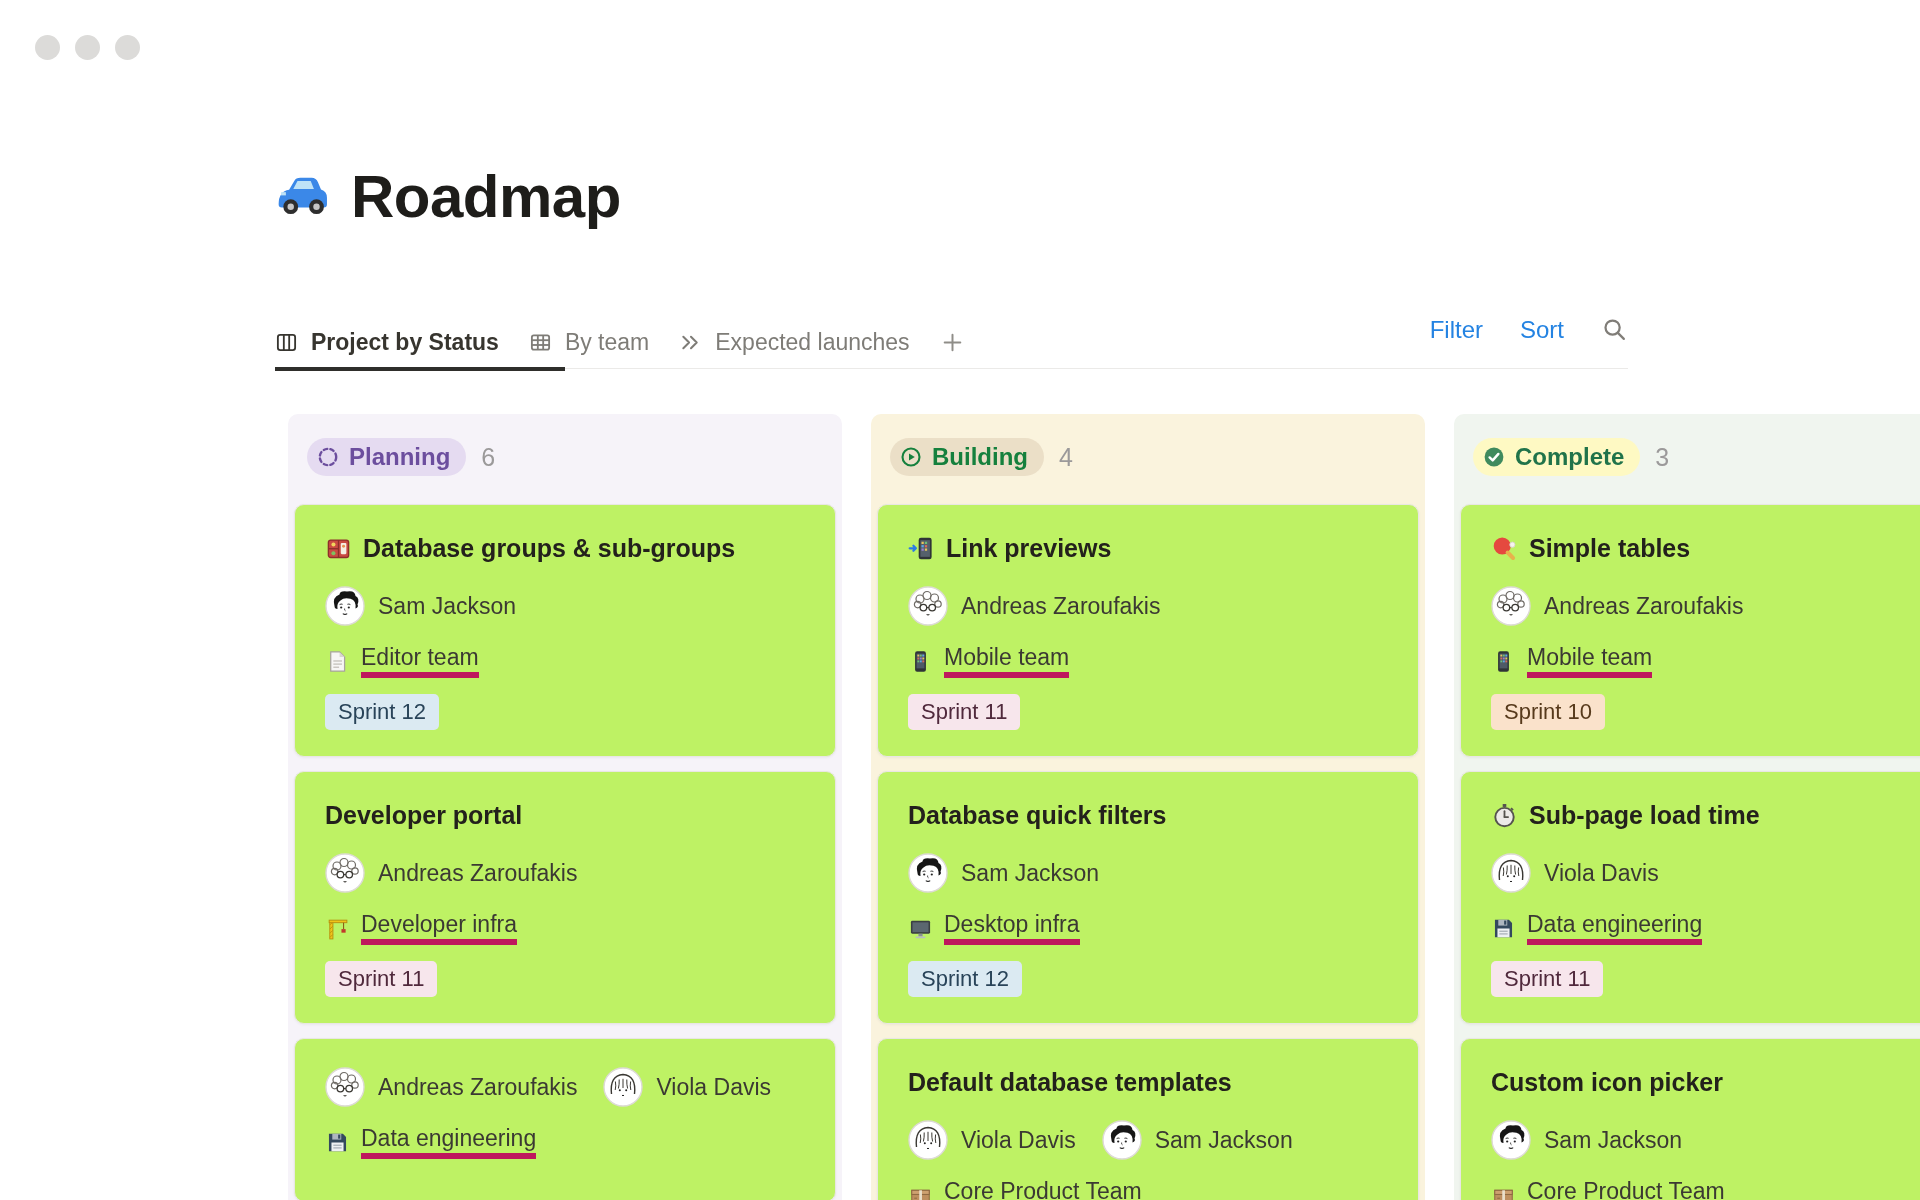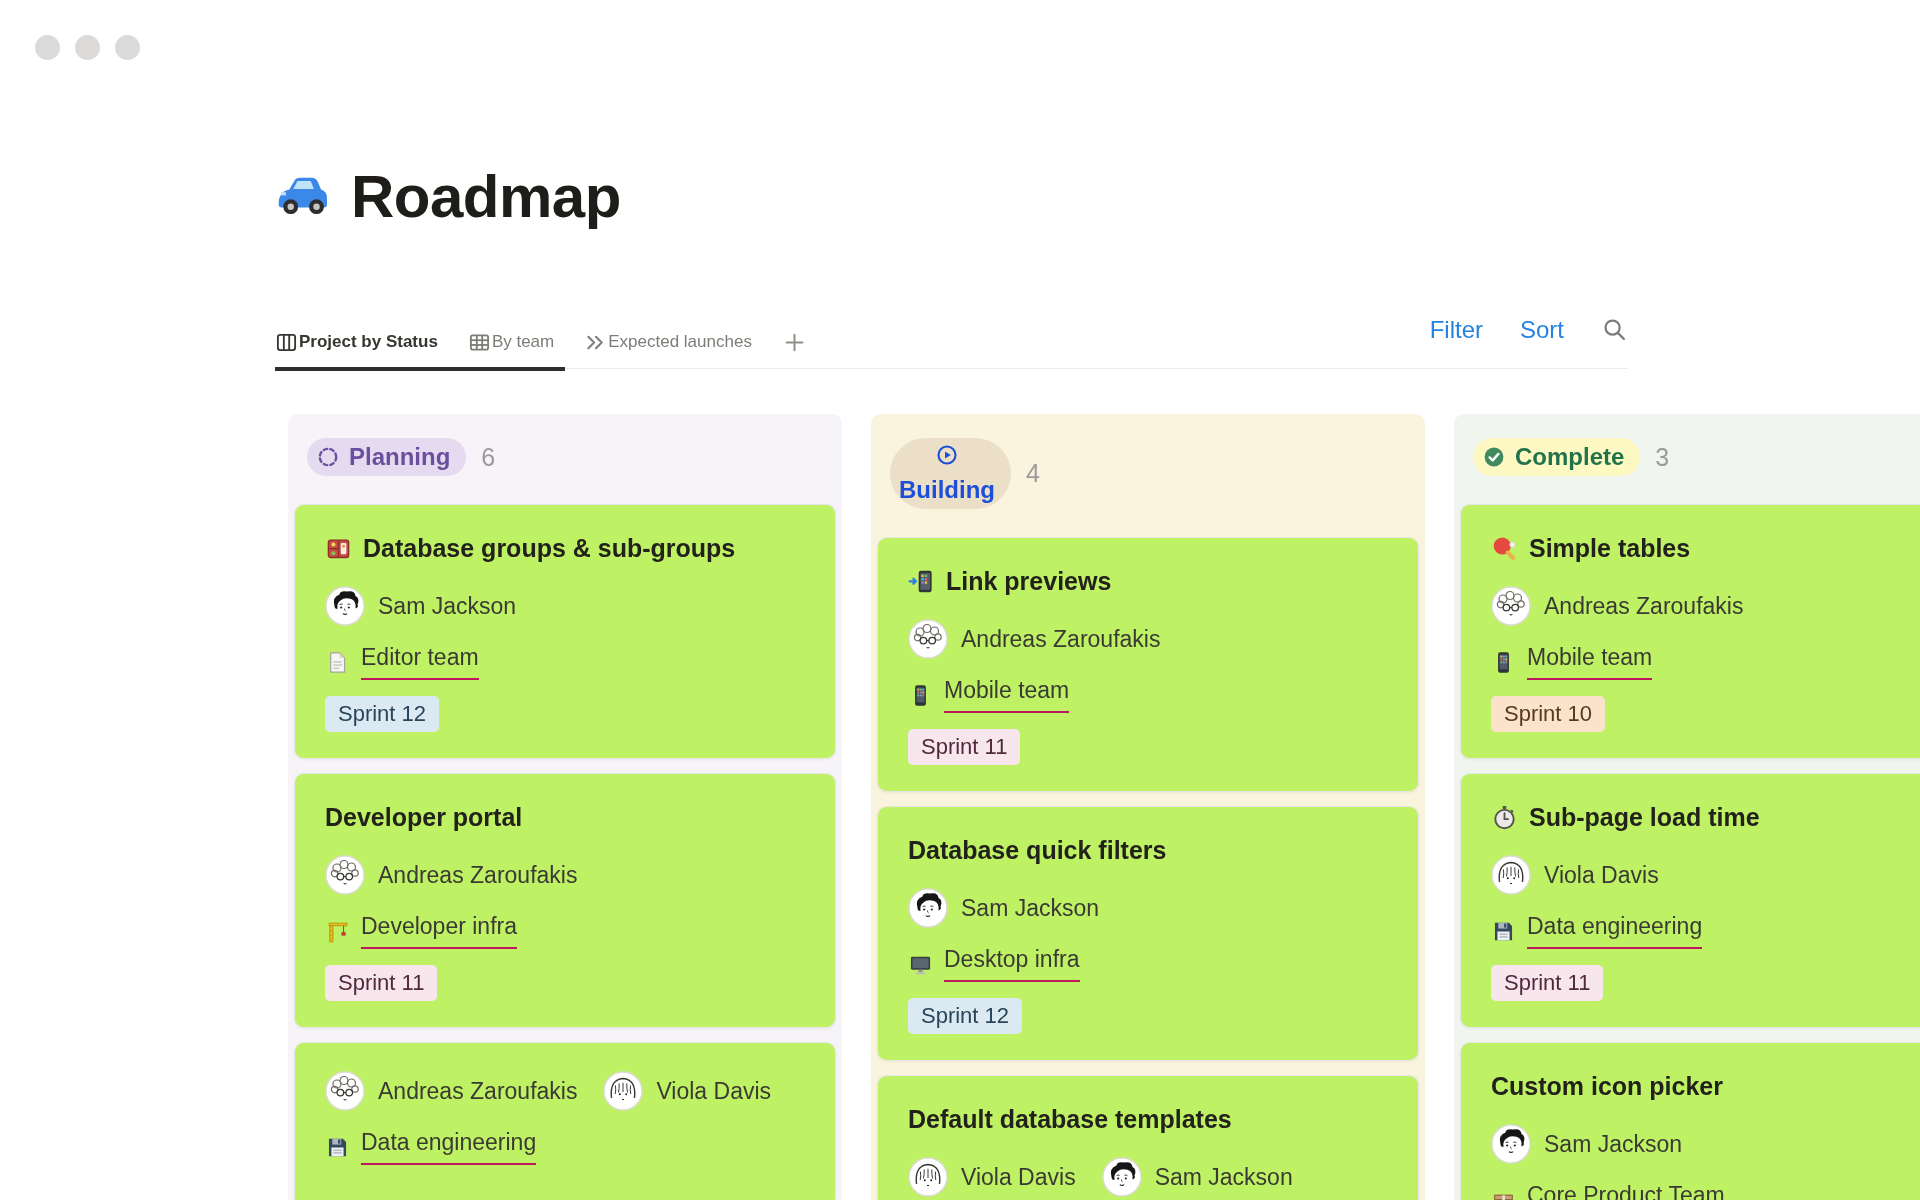--- a/index.html
+++ b/index.html
@@ -10,21 +10,21 @@
   
   .traffic{position:absolute;left:35px;top:35px;display:flex;gap:15px;}
   .dot{width:25px;height:25px;border-radius:50%;background:#DCDBD9;}
   
   .page-header{position:absolute;left:273px;top:162px;display:flex;align-items:center;gap:20px;}
   .page-header .ic svg{width:58px;height:58px;display:block;}
   .page-title{font-size:60px;font-weight:700;color:#1E1D1A;margin:0;letter-spacing:-0.5px;}
   
   .toolbar{position:absolute;left:275px;top:316px;width:1353px;height:53px;}
   .tabs{display:flex;align-items:center;gap:30px;height:52px;}
-  .tab{display:flex;align-items:center;gap:1px;font-size:17px;color:#7E7C77;cursor:pointer;white-space:nowrap;}
+  .tab{display:flex;align-items:center;gap:13px;font-size:23px;color:#7E7C77;cursor:pointer;white-space:nowrap;}
   .tab.active{color:#37352F;font-weight:600;}
   .tab .ic svg{width:23px;height:23px;display:block;}
   .add-view{display:flex;align-items:center;color:#8F8D88;cursor:pointer;}
   .add-view .ic svg{width:25px;height:25px;display:block;}
   .toolbar-right{position:absolute;right:0;top:0;height:52px;display:flex;gap:37px;}
   .tb-link{font-size:24px;font-weight:500;cursor:pointer;}
   .search .ic svg{width:27px;height:27px;display:block;color:#807D78;}
   .divider{position:absolute;left:0;bottom:0;width:100%;height:1px;background:#EBEAE8;}
   .active-underline{position:absolute;left:0;bottom:-2px;width:290px;height:4px;background:#2F2E2B;z-index:2;}
   
@@ -37,21 +37,21 @@
   .cards{display:flex;flex-direction:column;gap:14px;}
   .card{background:#bef264;border:1px solid #E9E7E3;border-radius:10px;padding:28px 30px 26px;box-shadow:0 1px 3px rgba(15,15,15,0.05);cursor:pointer;}
   .card-title{display:flex;align-items:center;gap:11px;font-size:25px;font-weight:600;color:#23211C;margin-bottom:22px;line-height:31px;white-space:nowrap;}
   .card-title .ic svg{width:27px;height:27px;display:block;}
   .assignees{display:flex;align-items:center;gap:26px;margin-bottom:18px;}
   .assignee{display:flex;align-items:center;gap:13px;font-size:23px;color:#3B3933;white-space:nowrap;}
   .avatar{width:40px;height:40px;flex:none;}
   .avatar svg{width:40px;height:40px;display:block;}
   .team{display:flex;align-items:center;gap:11px;font-size:23px;color:#3B3933;margin-bottom:16px;white-space:nowrap;}
   .team .ic svg{width:25px;height:25px;display:block;}
-  .team-label{border-bottom:2px solid #be185d;padding-bottom:7px;cursor:pointer;}
+  .team-label{border-bottom:6px solid #be185d;padding-bottom:1px;cursor:pointer;}
   .tag{display:inline-block;font-size:22px;line-height:24px;padding:6px 13px;border-radius:5px;}
   .ic{display:inline-flex;flex:none;}
 </style>
 </head>
 <body>
 
 <div class="traffic">
   <span class="dot"></span>
   <span class="dot"></span>
   <span class="dot"></span>
@@ -267,21 +267,21 @@
                 <line x1="8" y1="17.2" x2="16" y2="17.2" stroke="#9AA3AC" stroke-width="1"></line>
               </svg>
             </span>
             <span class="team-label">Data engineering</span>
           </div>
         </div>
       </div>
     </div>
     <div class="column" style="background: rgb(250, 243, 221);">
       <div class="col-header">
-        <div class="pill" style="background: rgb(235, 223, 199); color: #1d4ed8; flex-direction: column;">
+        <div class="pill" style="background: rgb(235, 223, 199); color: #15803d;">
           <span class="ic">
             <svg viewBox="0 0 24 24">
               <circle cx="12" cy="12" r="8.5" fill="none" stroke="currentColor" stroke-width="2.1"></circle>
               <path d="M10 8.4 L15.8 12 L10 15.6 Z" fill="currentColor"></path>
             </svg>
           </span>
           <span>Building</span>
         </div>
         <span class="count">4</span>
       </div>

